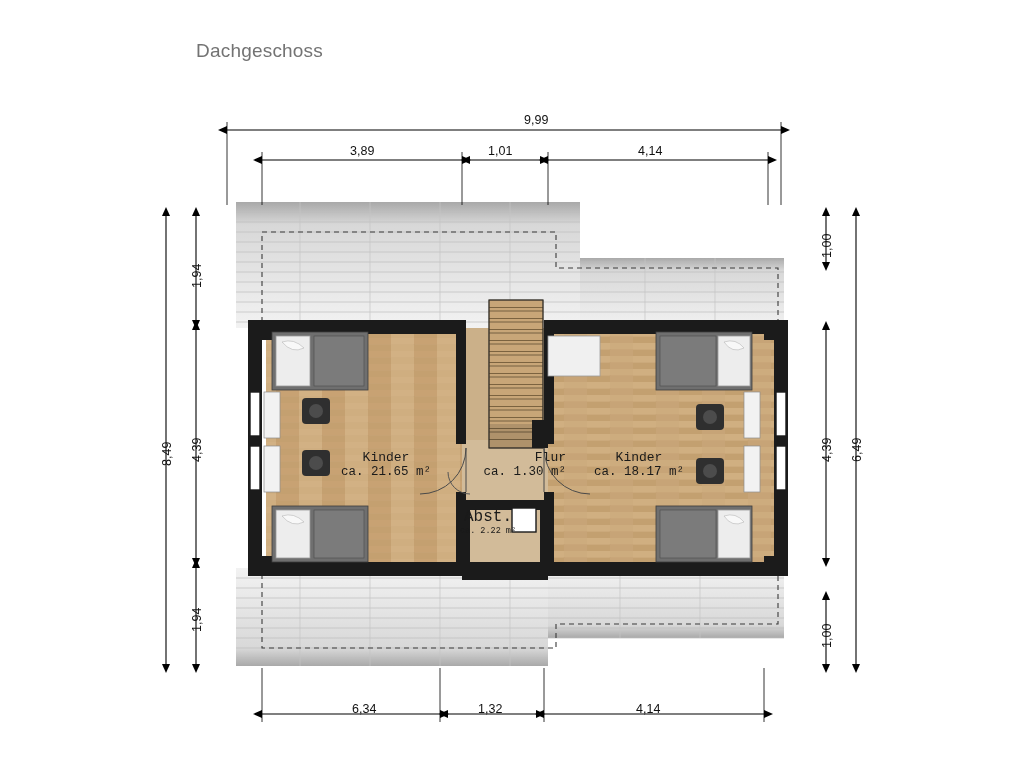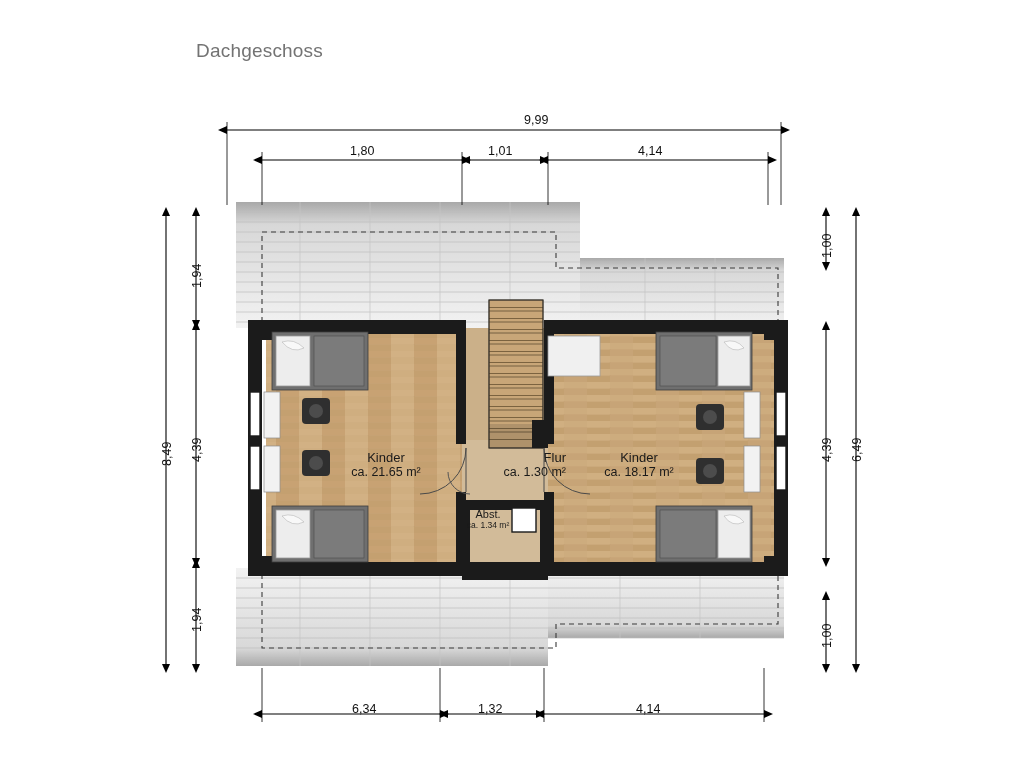--- a/index.html
+++ b/index.html
@@ -36,24 +36,25 @@
     white-space: nowrap;
   }
   .dim-label.vert {
     transform-origin: 0 0;
   }
   .room-label {
     position: absolute;
     text-align: center;
     white-space: nowrap;
     color: #1a1a1a;
+    font-family: Liberation Mono, monospace;
   }
   .room-name { font-size: 13px; }
   .room-area { font-size: 12.5px; }
-  .room-label.small .room-name { font-size: 11px; }
+  .room-label.small .room-name { font-size: 16px; }
   .room-label.small .room-area { font-size: 8.5px; }
 </style>
 </head>
 <body>
 
 <div class="title">Dachgeschoss</div>
 
 <svg id="floorplan" viewBox="0 0 1024 768">
   <defs>
     <pattern id="roofHatchTop" width="8" height="8" patternUnits="userSpaceOnUse" patternTransform="rotate(0)">
@@ -308,21 +309,21 @@
 
     <line x1="856" y1="216" x2="856" y2="664" marker-start="url(#arrL)" marker-end="url(#arrR)"></line>
 
     <line x1="826" y1="216" x2="826" y2="262" marker-start="url(#arrL)" marker-end="url(#arrR)"></line>
     <line x1="826" y1="330" x2="826" y2="558" marker-start="url(#arrL)" marker-end="url(#arrR)"></line>
     <line x1="826" y1="600" x2="826" y2="664" marker-start="url(#arrL)" marker-end="url(#arrR)"></line>
   </g>
 </svg>
 
 <div class="dim-label" style="left:500px; top:113px;margin-left:24px;">9,99</div>
-<div class="dim-label" style="left:350px; top:144px;">1,80</div>
+<div class="dim-label" style="left:350px; top:144px;">3,89</div>
 <div class="dim-label" style="left:488px; top:144px;">1,01</div>
 <div class="dim-label" style="left:638px; top:144px;">4,14</div>
 
 <div class="dim-label" style="left:352px; top:702px;">6,34</div>
 <div class="dim-label" style="left:478px; top:702px;">1,32</div>
 <div class="dim-label" style="left:636px; top:702px;">4,14</div>
 
 <div class="dim-label vert" style="left:160px; top:466px; transform: rotate(-90deg);">8,49</div>
 <div class="dim-label vert" style="left:190px; top:288px; transform: rotate(-90deg);">1,94</div>
 <div class="dim-label vert" style="left:190px; top:462px; transform: rotate(-90deg);">4,39</div>
@@ -343,14 +344,14 @@
   <div class="room-area">ca. 1.30 m²</div>
 </div>
 
 <div class="room-label" style="left:569px; top:450px; width:140px;">
   <div class="room-name">Kinder</div>
   <div class="room-area">ca. 18.17 m²</div>
 </div>
 
 <div class="room-label small" style="left:446px; top:508px; width:84px;">
   <div class="room-name">Abst.</div>
-  <div class="room-area">ca. 1.34 m²</div>
+  <div class="room-area">ca. 2.22 m²</div>
 </div>
 
 </body></html>

